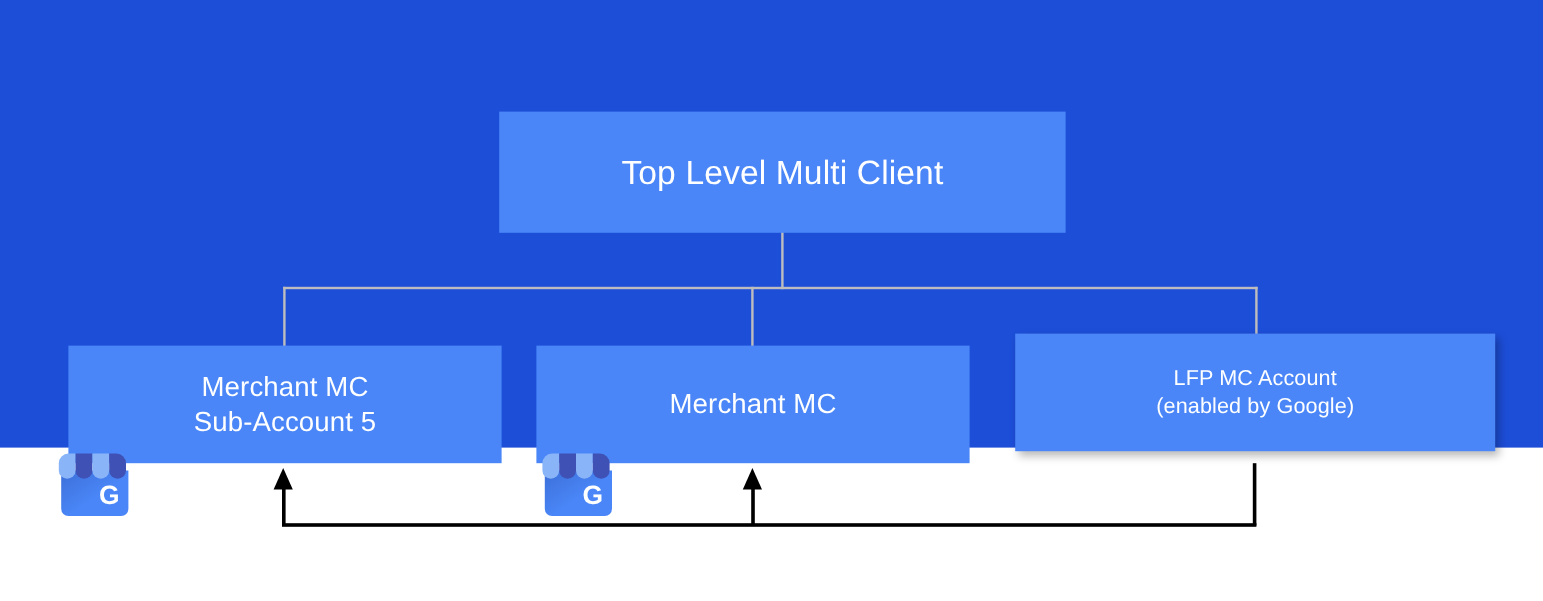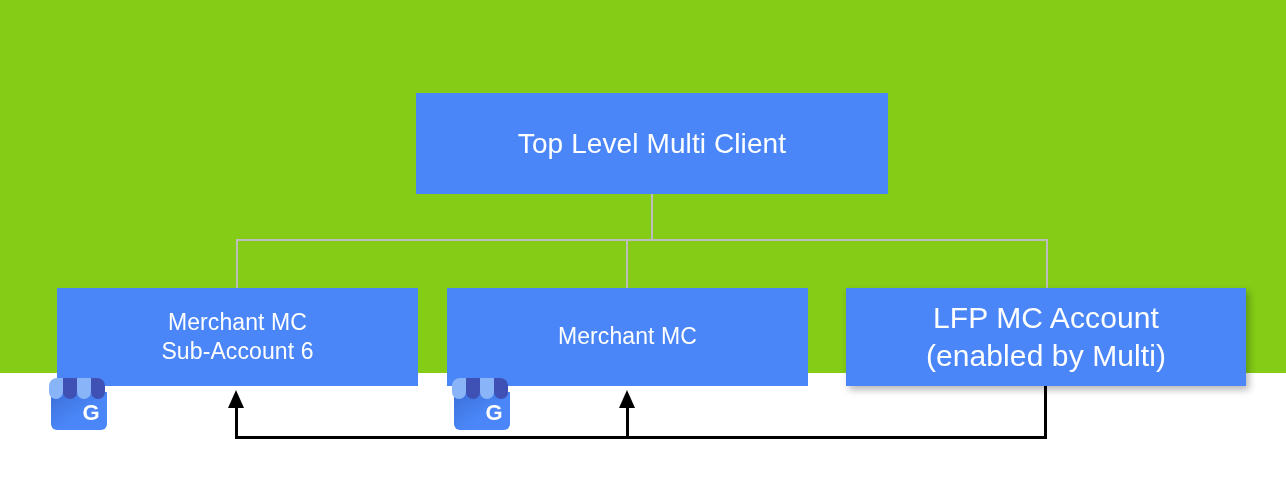--- a/index.html
+++ b/index.html
@@ -10,21 +10,21 @@
     width: 1286px;
     height: 501px;
     background: #ffffff;
     font-family: "Liberation Sans", sans-serif;
     overflow: hidden;
   }
   #canvas {
     position: relative;
     width: 1286px;
     height: 373px;
-    background: #84cc16;
+    background: #1d4ed8;
   }
 
   
   .node {
     position: absolute;
     box-sizing: border-box;
     background: #4A86F7;
     color: #ffffff;
     display: flex;
     flex-direction: column;
@@ -57,24 +57,24 @@
   }
   #node-sub2 {
     left: 447px;
     top: 288px;
     width: 361px;
     height: 98px;
     font-size: 23px;
   }
   #node-lfp {
     left: 846px;
-    top: 288px;
+    top: 278px;
     width: 400px;
     height: 98px;
-    font-size: 30px;
+    font-size: 18px;
     box-shadow: 3px 4px 7px rgba(0, 0, 0, 0.28);
   }
 
   
   .gline {
     position: absolute;
     background: #BDBDBD;
     z-index: 1;
   }
   #gl-stem {           
@@ -170,30 +170,30 @@
   <div class="gline" id="gl-leg-left"></div>
   <div class="gline" id="gl-leg-mid"></div>
   <div class="gline" id="gl-leg-right"></div>
 
   <div class="node" id="node-top">
     <span class="line1">Top Level Multi Client</span>
   </div>
 
   <div class="node" id="node-sub1">
     <span class="line1">Merchant MC</span>
-    <span class="line2">Sub-Account 6</span>
+    <span class="line2">Sub-Account 5</span>
   </div>
 
   <div class="node" id="node-sub2">
     <span class="line1">Merchant MC</span>
   </div>
 
   <div class="node" id="node-lfp">
     <span class="line1">LFP MC Account</span>
-    <span class="line2">(enabled by Multi)</span>
+    <span class="line2">(enabled by Google)</span>
   </div>
 
   <div class="bline" id="bl-riser-right"></div>
   <div class="bline" id="bl-bottom"></div>
   <div class="bline" id="bl-riser-1"></div>
   <div class="bline" id="bl-riser-2"></div>
   <div class="arrowhead" id="ah-1"></div>
   <div class="arrowhead" id="ah-2"></div>
 
   <div class="gbp-icon" id="gbp-1">

